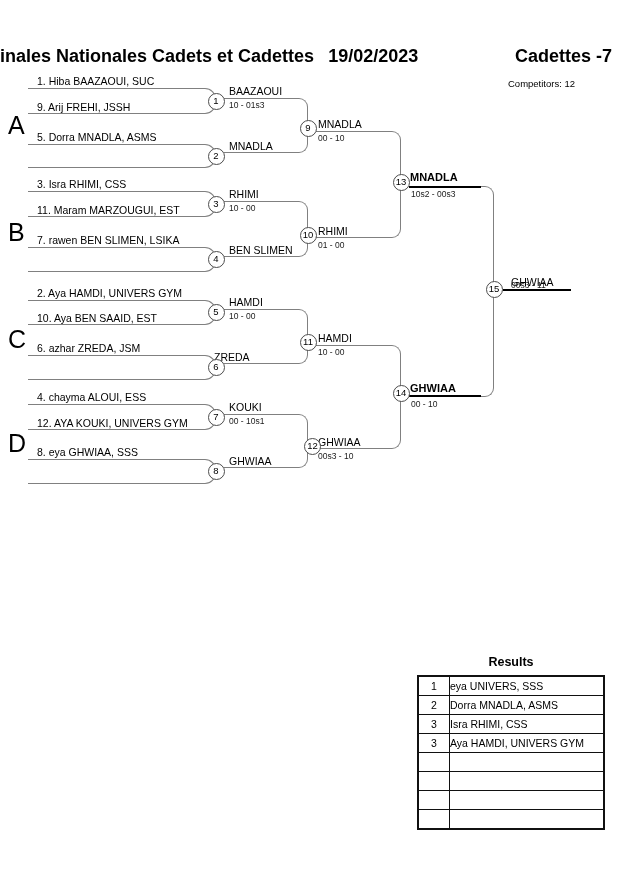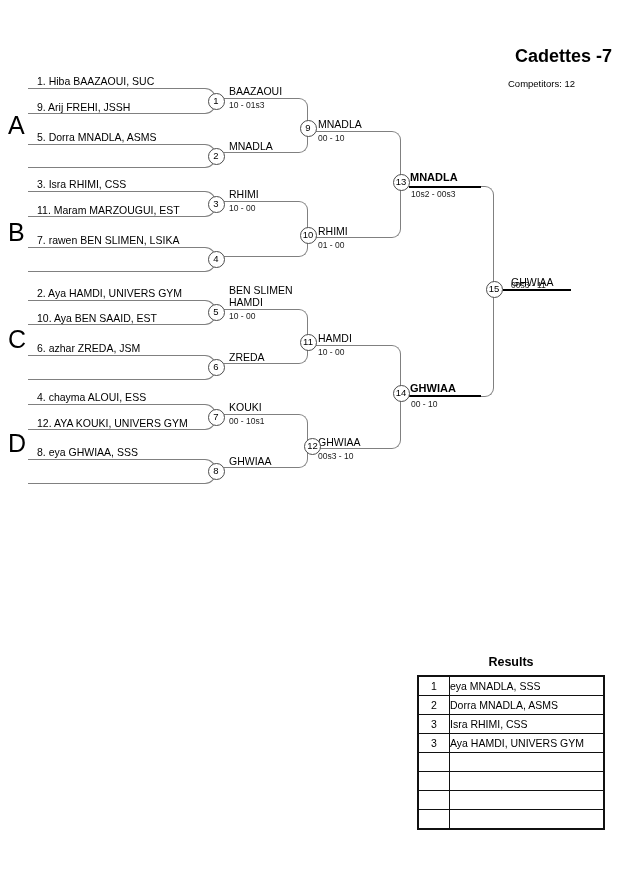--- a/index.html
+++ b/index.html
@@ -37,20 +37,23 @@
   #results-table th,#results-table td{border:1.5px solid #111;height:18px;font-size:10.5px;padding:0;}
   #results-table th{font-weight:bold;text-align:center;}
   .pos-col{width:30px;text-align:center;}
   .name-col{text-align:left;padding-left:9px;}
 </style>
 </head>
 <body>
 
 <div id="page">
 
+  <div id="title-row">
+    <span>inales Nationales Cadets et Cadettes</span><span class="date">19/02/2023</span>
+  </div>
   <div id="category">Cadettes -7</div>
   <div id="competitors">Competitors: 12</div>
 
   <div class="group" style="top:113px;">A</div>
   <div class="group" style="top:220px;">B</div>
   <div class="group" style="top:327px;">C</div>
   <div class="group" style="top:431px;">D</div>
 
   <div class="pair" style="top:88px;height:26px;"></div>
   <div class="pair" style="top:144px;height:24px;"></div>
@@ -109,24 +112,24 @@
   <div class="name" style="left:37px;top:342px;">6. azhar ZREDA, JSM</div>
   <div class="name" style="left:37px;top:391px;">4. chayma ALOUI, ESS</div>
   <div class="name" style="left:37px;top:417px;">12. AYA KOUKI, UNIVERS GYM</div>
   <div class="name" style="left:37px;top:446px;">8. eya GHWIAA, SSS</div>
 
   <div class="wname" style="left:229px;top:85px;">BAAZAOUI</div>
   <div class="score" style="left:229px;top:100px;">10 - 01s3</div>
   <div class="wname" style="left:229px;top:140px;">MNADLA</div>
   <div class="wname" style="left:229px;top:188px;">RHIMI</div>
   <div class="score" style="left:229px;top:203px;">10 - 00</div>
-  <div class="wname" style="left:229px;top:244px;margin-top:40px;">BEN SLIMEN</div>
+  <div class="wname" style="left:229px;top:244px;">BEN SLIMEN</div>
   <div class="wname" style="left:229px;top:296px;">HAMDI</div>
   <div class="score" style="left:229px;top:311px;">10 - 00</div>
-  <div class="wname" style="left:229px;top:351px;">ZREDA</div>
+  <div class="wname" style="left:214px;top:351px;">ZREDA</div>
   <div class="wname" style="left:229px;top:401px;">KOUKI</div>
   <div class="score" style="left:229px;top:416px;">00 - 10s1</div>
   <div class="wname" style="left:229px;top:455px;">GHWIAA</div>
 
   <div class="wname" style="left:318px;top:118px;">MNADLA</div>
   <div class="score" style="left:318px;top:133px;">00 - 10</div>
   <div class="wname" style="left:318px;top:225px;">RHIMI</div>
   <div class="score" style="left:318px;top:240px;">01 - 00</div>
   <div class="wname" style="left:318px;top:332px;">HAMDI</div>
   <div class="score" style="left:318px;top:347px;">10 - 00</div>
@@ -139,21 +142,21 @@
   <div class="score" style="left:411px;top:399px;">00 - 10</div>
 
   <div class="wname" style="left:511px;top:276px;">GHWIAA</div>
   <div class="score" style="left:511px;top:280px;">00s3 - 11</div>
 
   <div id="results-title">Results</div>
   <table id="results-table">
     <tbody>
     <tr>
       <td class="pos-col">1</td>
-      <td class="name-col">eya MNADLA, SSS</td>
+      <td class="name-col">eya UNIVERS, SSS</td>
     </tr>
     <tr>
       <td class="pos-col">2</td>
       <td class="name-col">Dorra MNADLA, ASMS</td>
     </tr>
     <tr>
       <td class="pos-col">3</td>
       <td class="name-col">Isra RHIMI, CSS</td>
     </tr>
     <tr>

